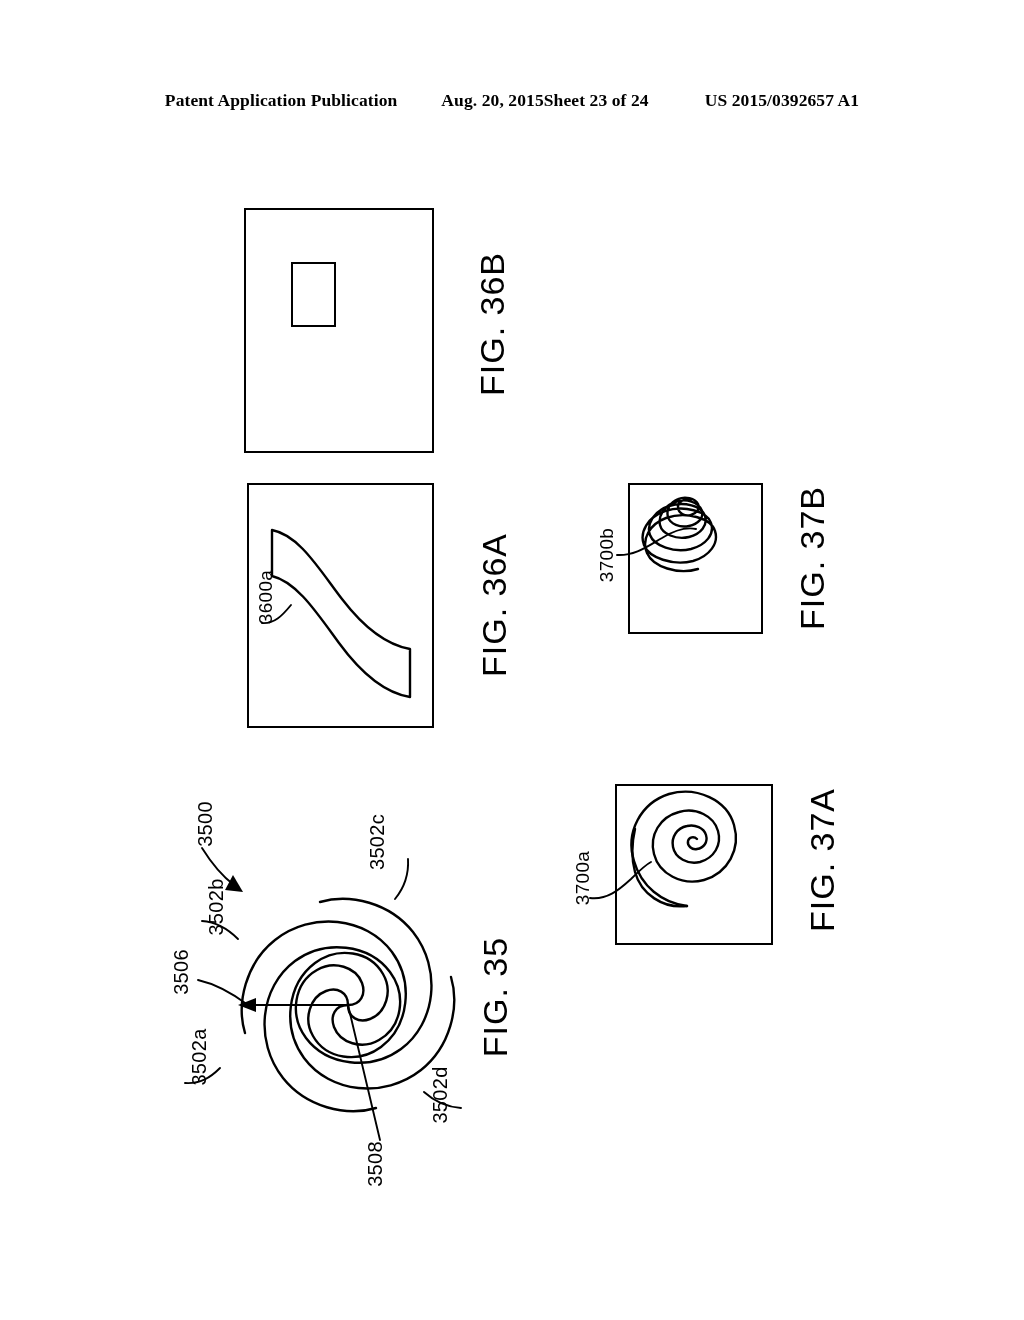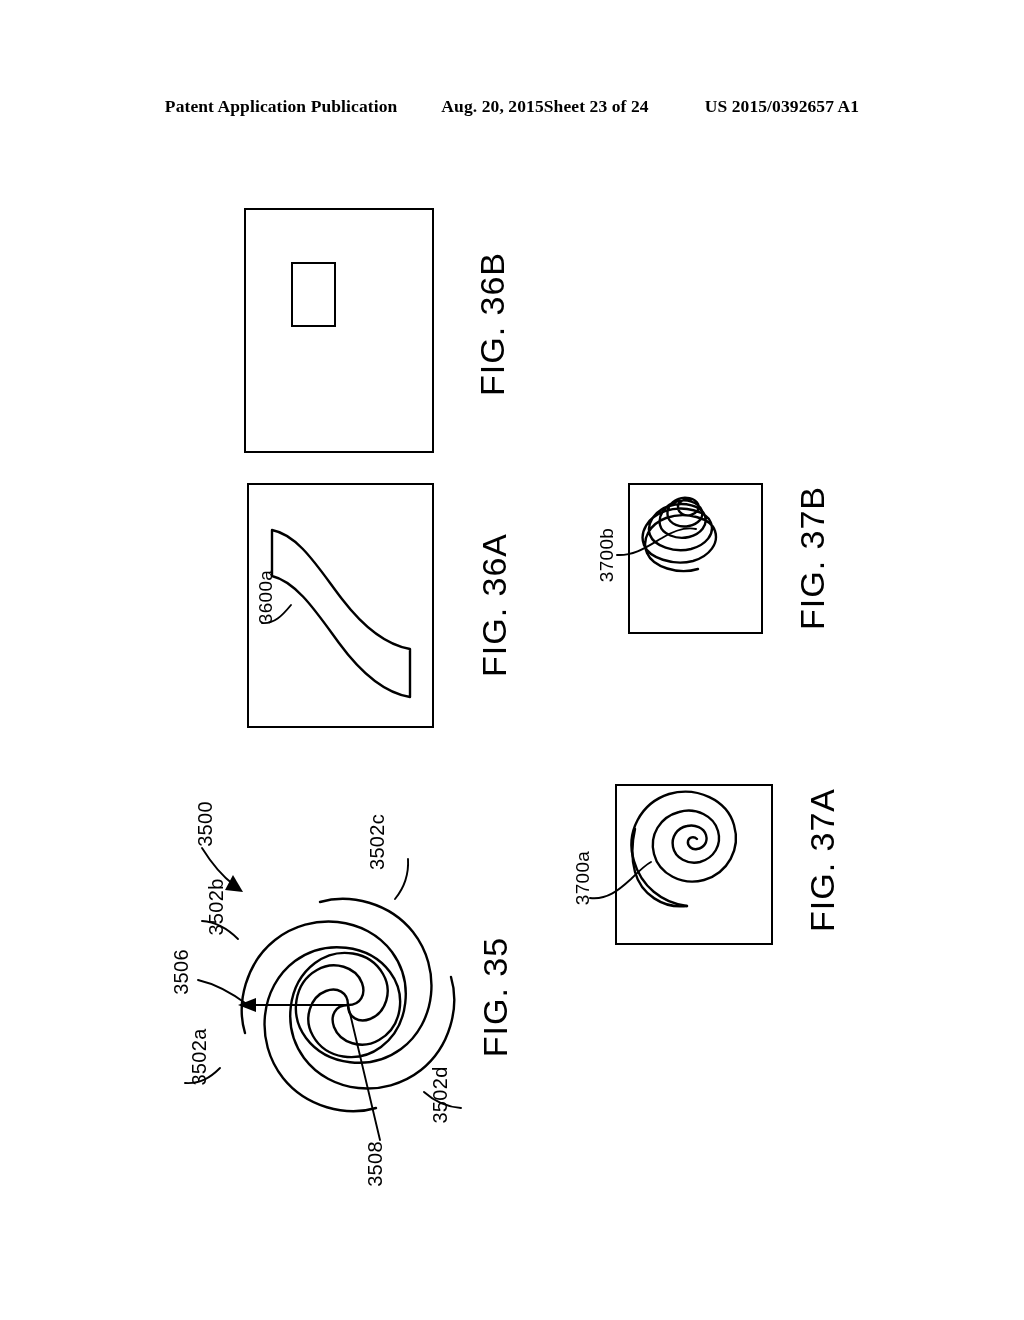--- a/index.html
+++ b/index.html
@@ -13,21 +13,21 @@
     height: 1320px;
     position: relative;
     overflow: hidden;
     font-family: "Liberation Sans", sans-serif;
     color: #000000;
   }
 
   
   .page-header {
     position: absolute;
-    top: 96px;
+    top: 90px;
     left: 0;
     width: 1024px;
     height: 26px;
     display: flex;
     justify-content: center;
     align-items: baseline;
     font-family: "Liberation Serif", serif;
     font-weight: bold;
     font-size: 17.5px;
     letter-spacing: 0.1px;

